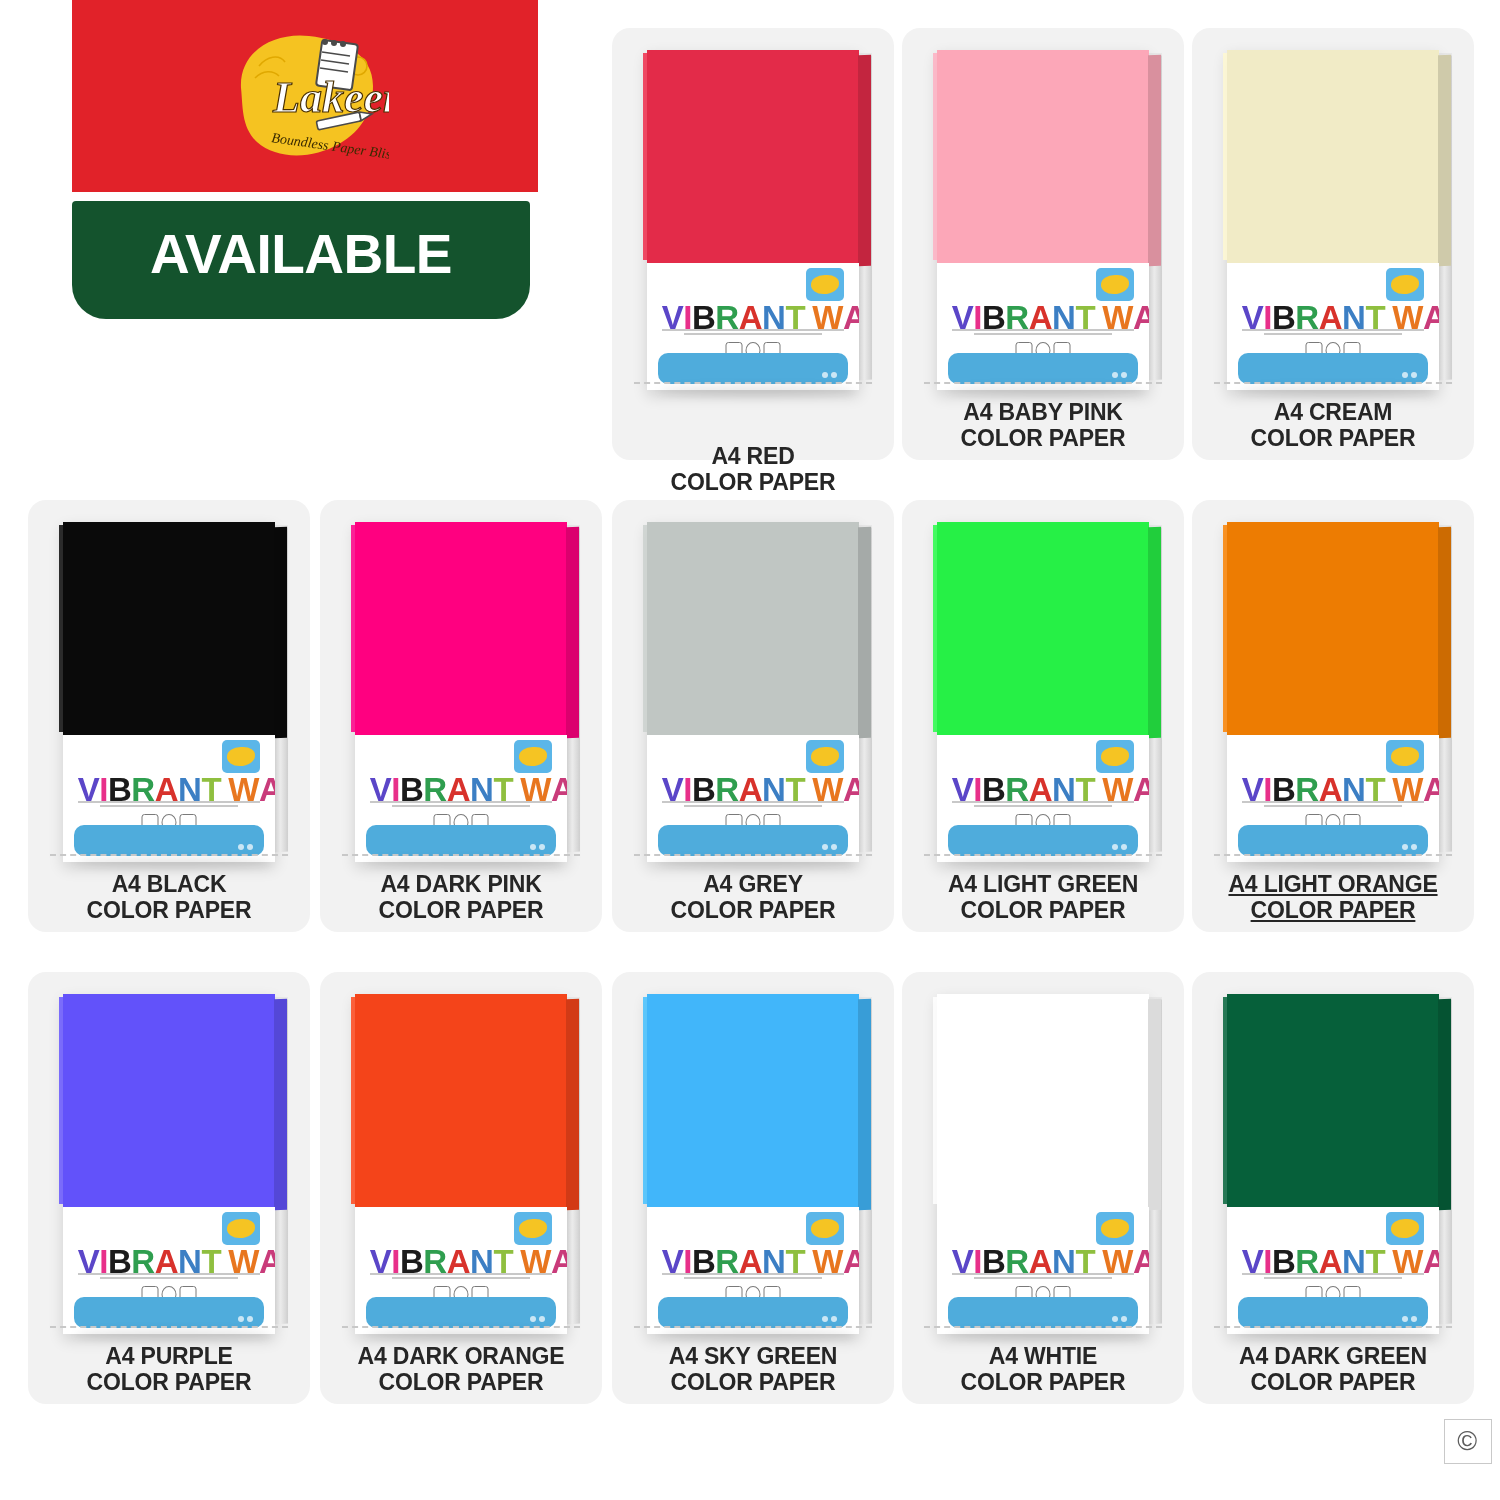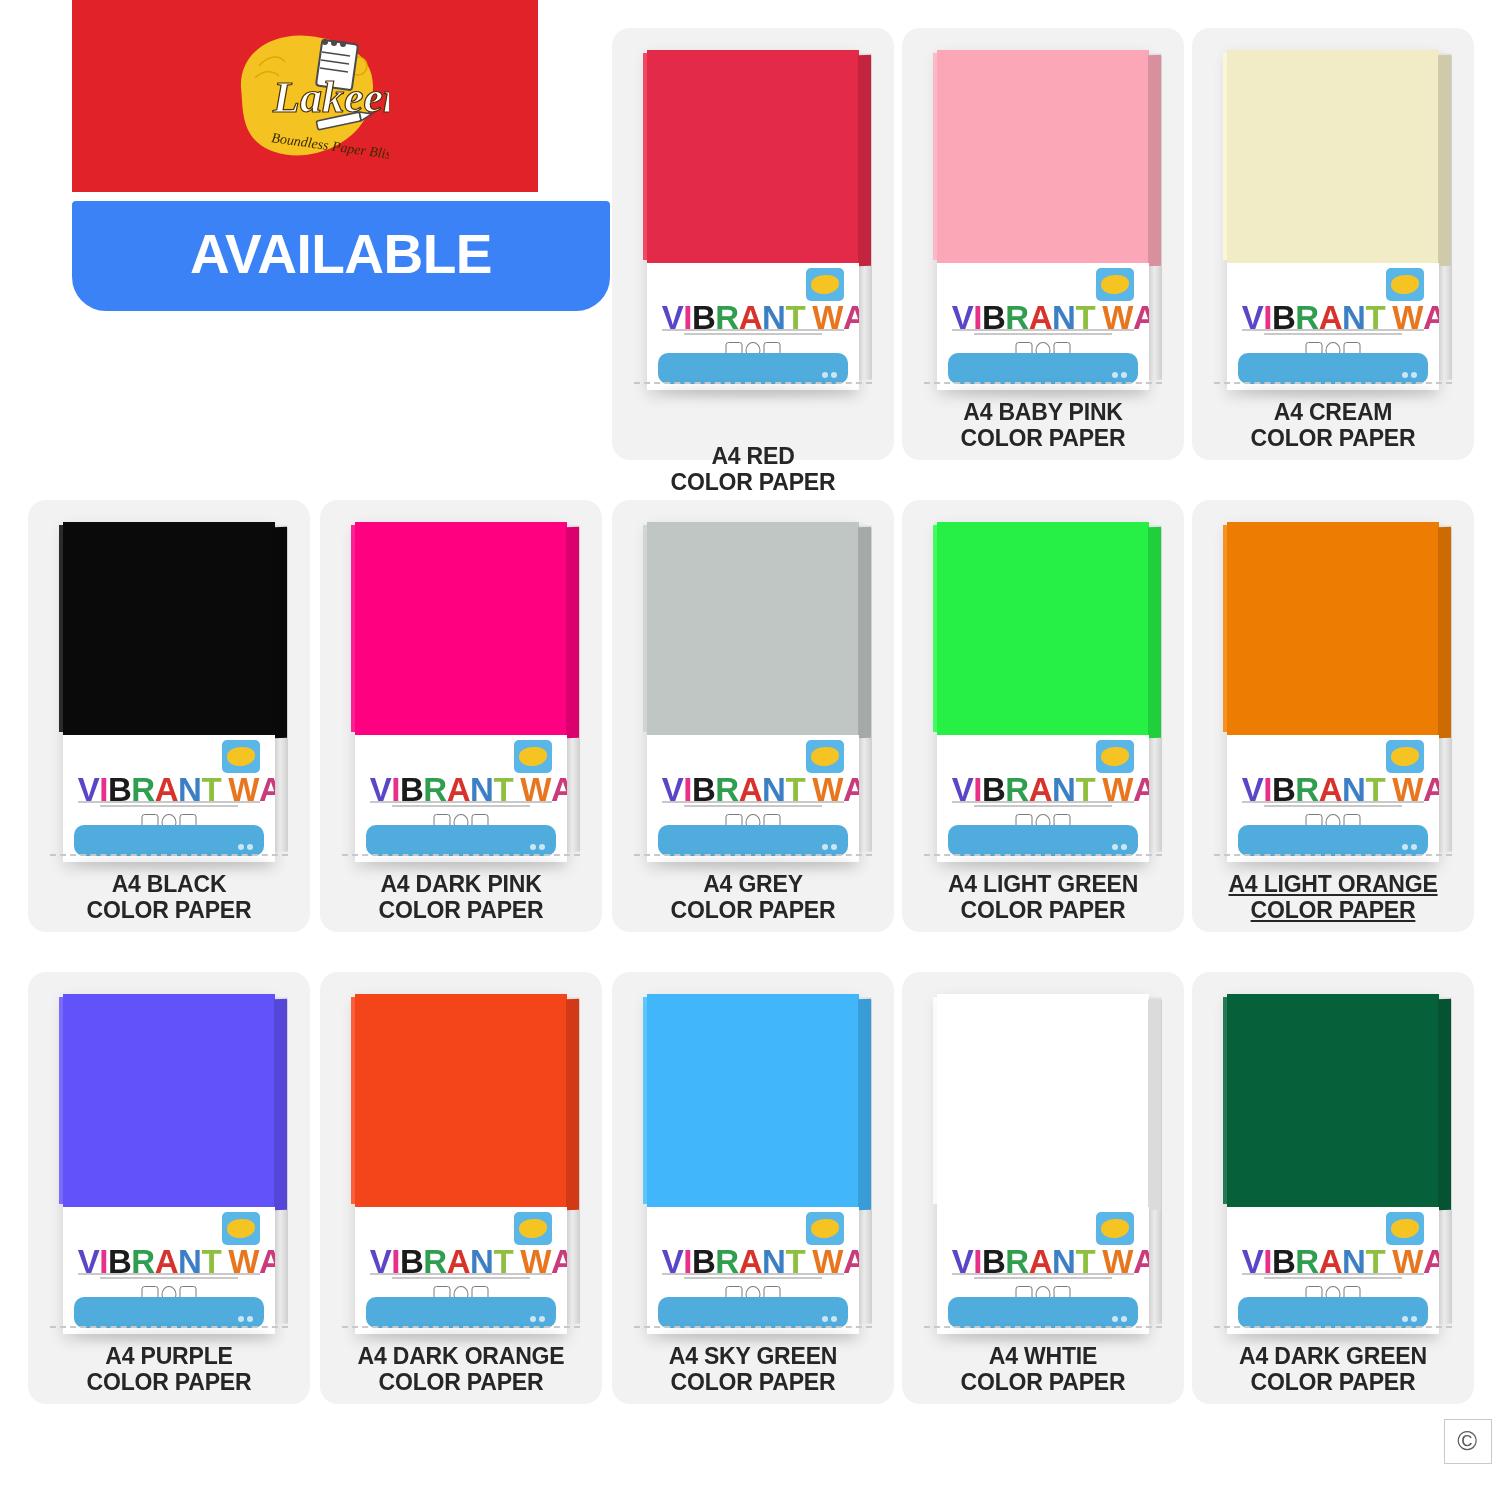--- a/index.html
+++ b/index.html
@@ -33,25 +33,25 @@
     overflow: hidden;
   }
   .logo-blob {
     position: relative;
     width: 168px;
     height: 140px;
   }
   .logo-blob svg { display: block; }
   #available-panel {
     position: relative;
-    width: 538px;
+    width: 458px;
     margin-top: 9px;
-    background: #3b82f6;
+    background: #14532d;
     border-radius: 4px 4px 34px 34px;
-    padding: 26px 10px 30px 10px;
+    padding: 26px 10px 38px 10px;
     box-sizing: border-box;
   }
   #available-panel .line {
     color: #FFFFFF;
     font-weight: bold;
     font-size: 55px;
     line-height: 0.99;
     text-align: center;
     letter-spacing: -0.5px;
     font-family: "Liberation Sans", sans-serif;

